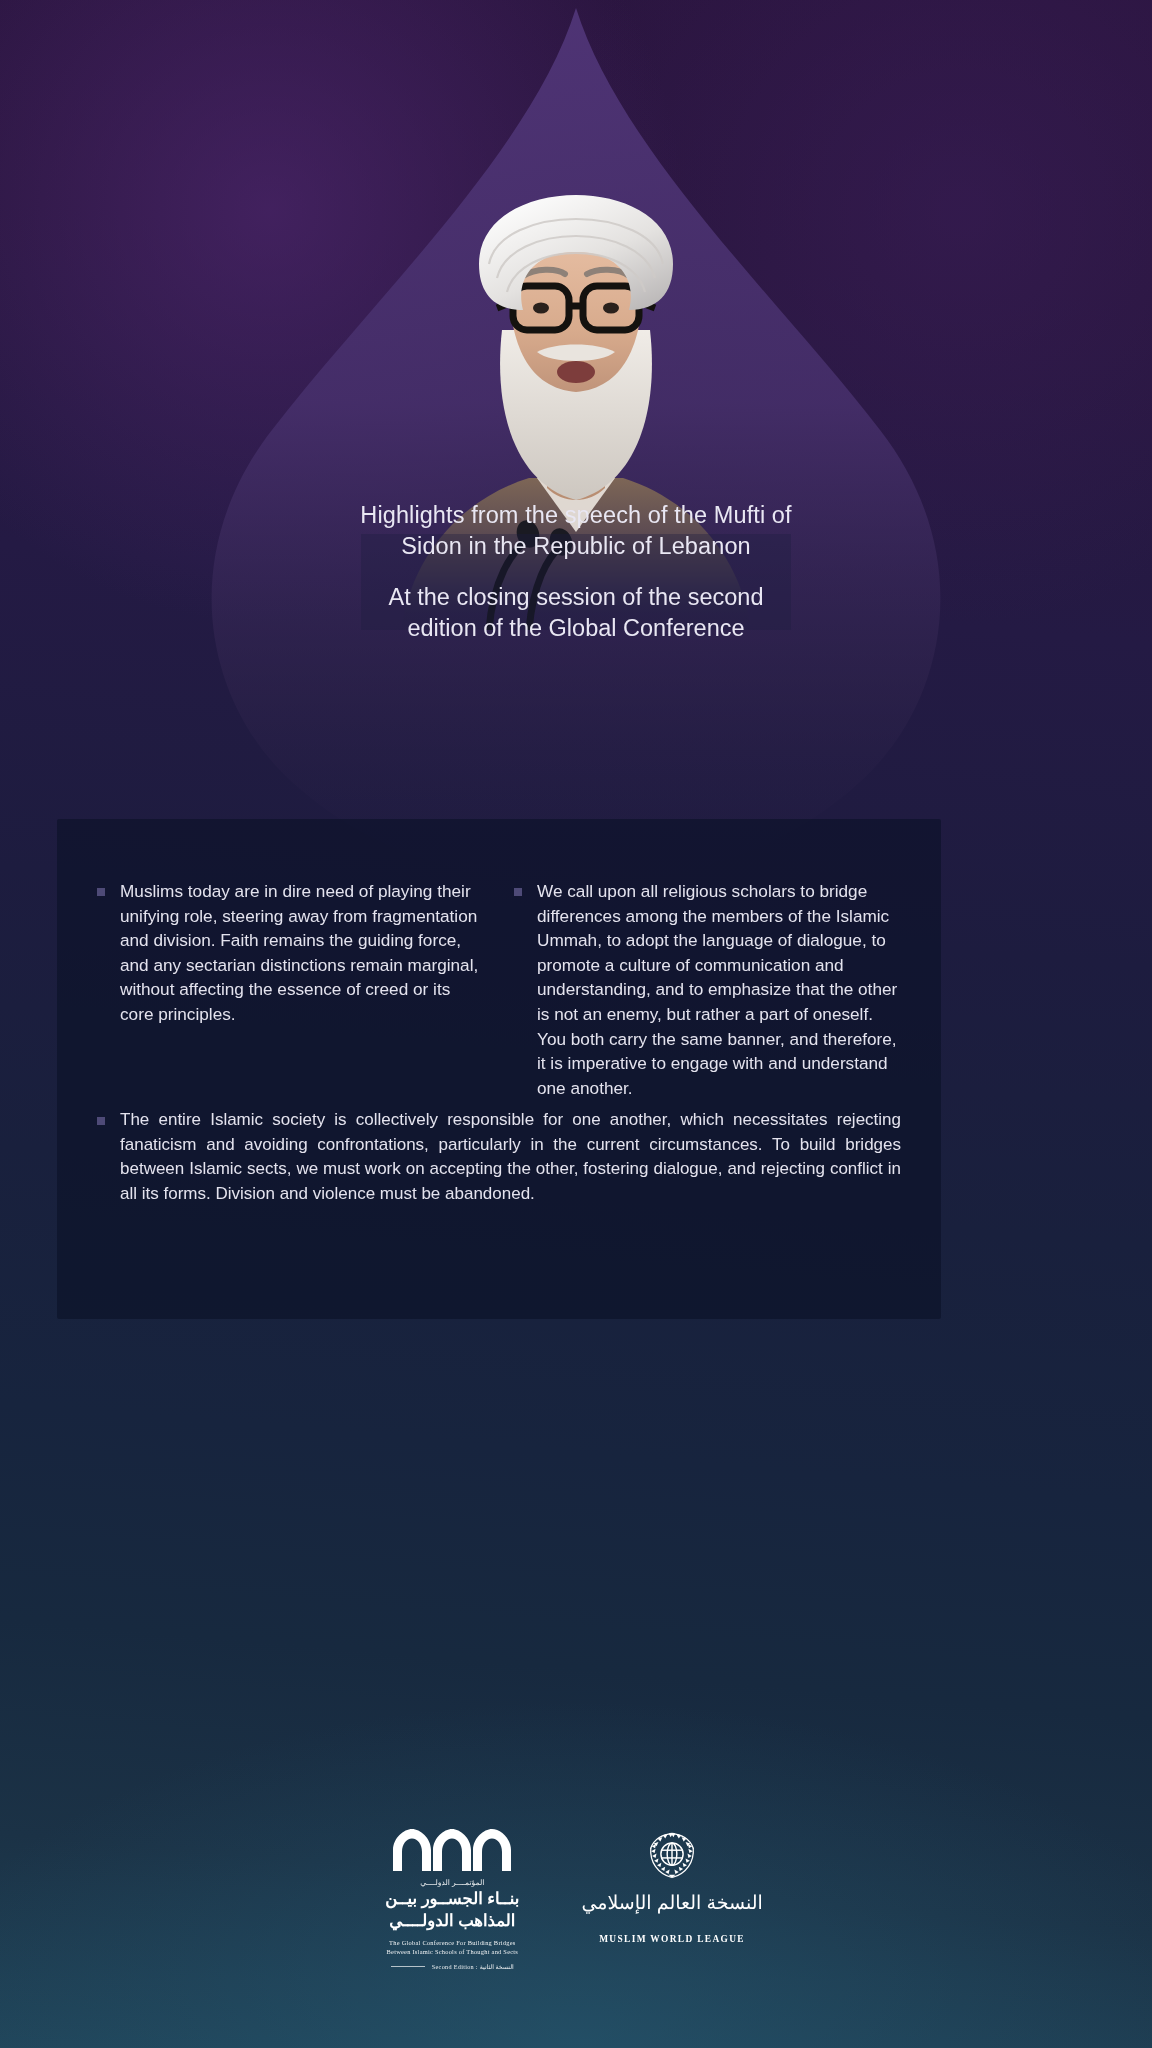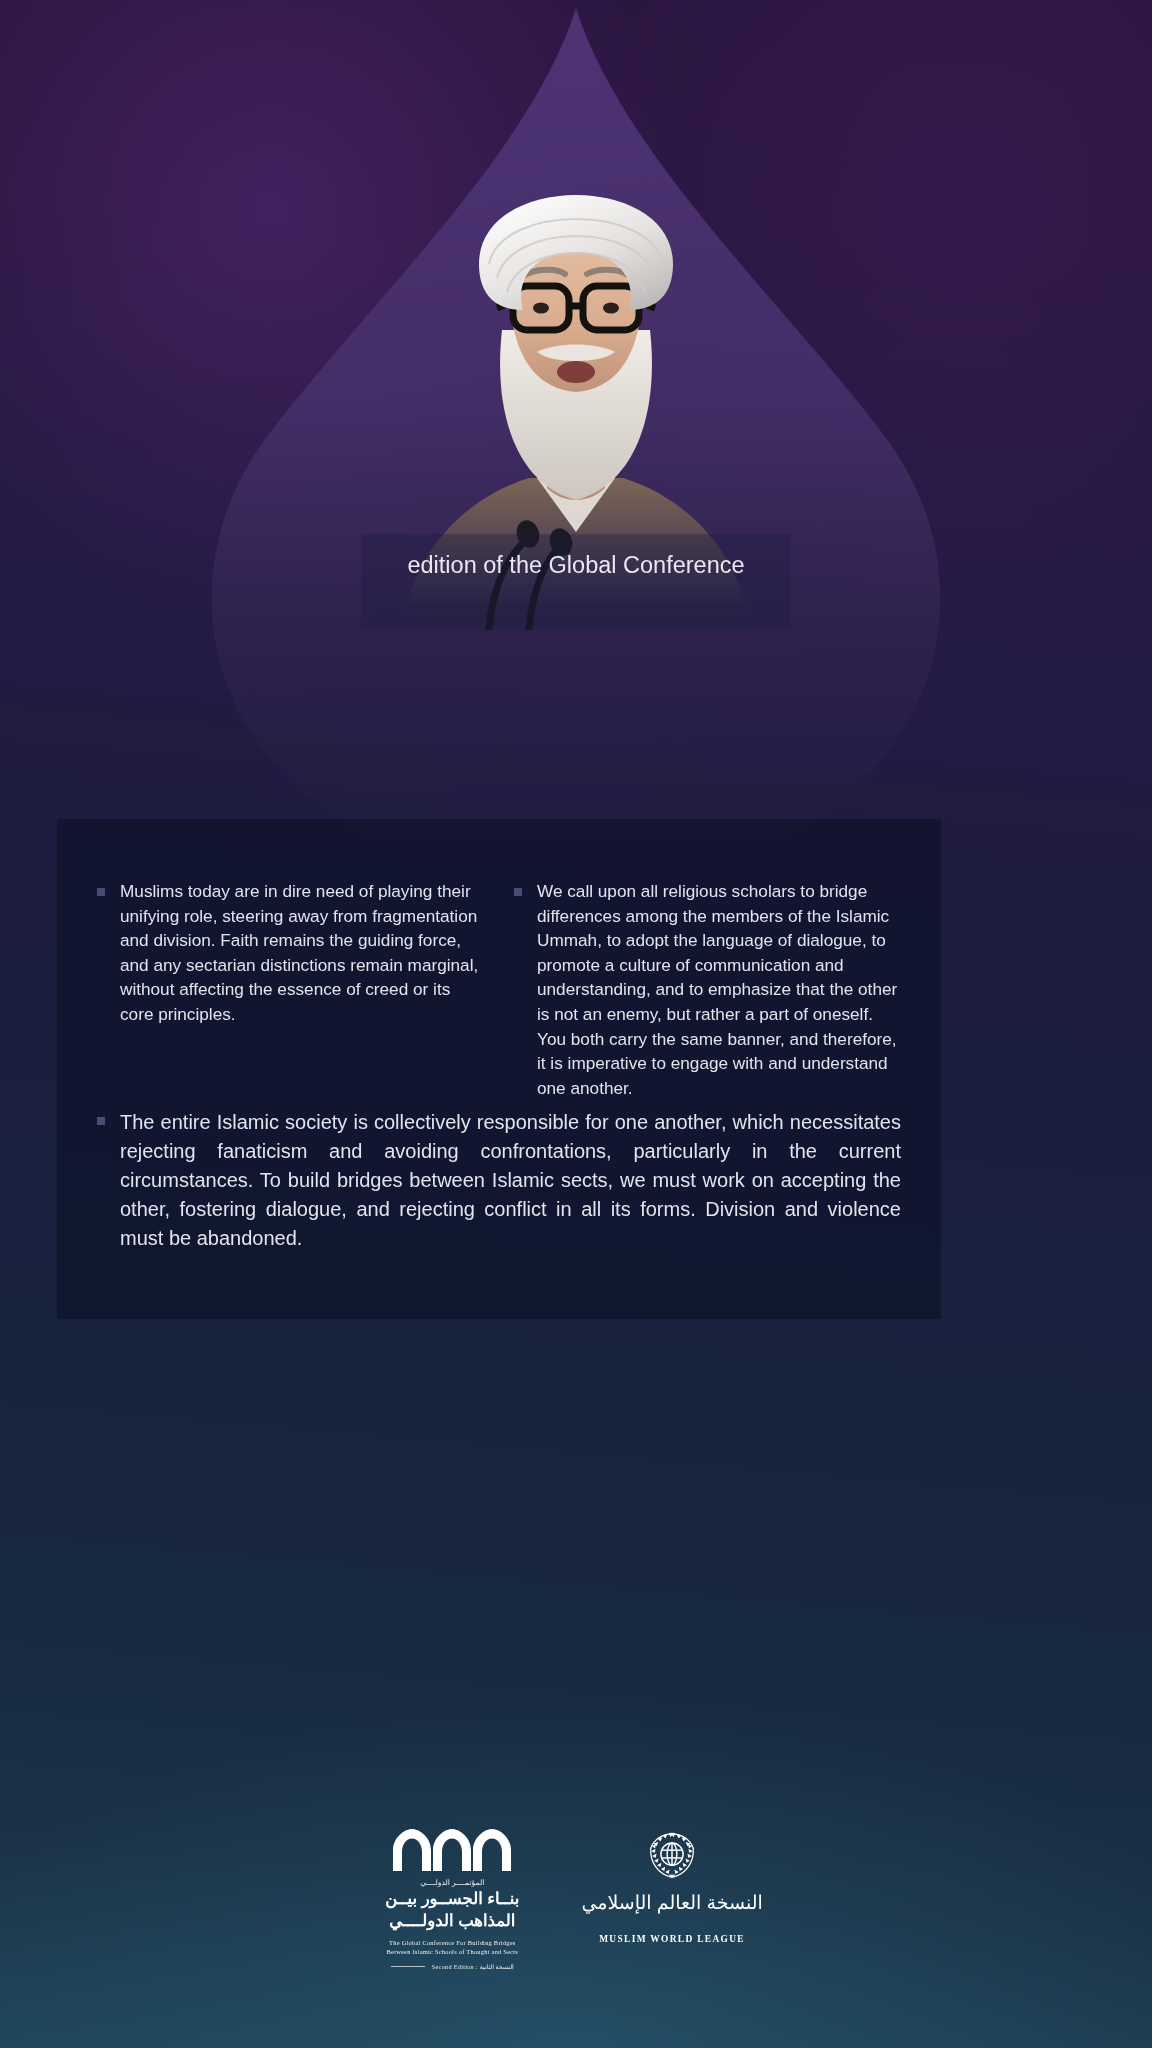--- a/index.html
+++ b/index.html
@@ -119,21 +119,21 @@
     line-height:1.43;
     color:#e4e3ee;
     font-weight:400;
   }
   .wide{
     padding:0 40px;
     margin-top:8px;
   }
   .wide .btext{
     text-align:justify;
-    font-size:20px;
+    font-size:17px;
     line-height:1.44;
   }
 
   
   .logos{
     position:absolute;
     left:0; bottom:78px; width:1148px;
     display:flex;
     justify-content:center;
     align-items:flex-start;
@@ -307,22 +307,26 @@
         </g>
         <ellipse cx="167" cy="374" rx="11" ry="14" fill="#1a1a22" transform="rotate(-18 167 374)"></ellipse>
         <ellipse cx="200" cy="382" rx="11" ry="14" fill="#1a1a22" transform="rotate(-18 200 382)"></ellipse>
 
         <rect x="0" y="374" width="430" height="96" fill="#1e1c40" opacity="0.35"></rect>
       </g>
     </svg>
   </div>
 
   <div class="headline">
+    <div class="lead">
+      <span>Highlights from the speech of the Mufti of</span><br>
+      <span>Sidon in the Republic of Lebanon</span>
+    </div>
     <div class="session">
-      <br>
+      <span>At the closing session of the second</span><br>
       <span>edition of the Global Conference</span>
     </div>
   </div>
 
   <div class="panel">
     <div class="cols">
       <div class="col">
         <div class="bullet-row">
           <span class="bul"></span>
           <span class="btext">Muslims today are in dire need of playing their unifying role, steering away from fragmentation and division. Faith remains the guiding force, and any sectarian distinctions remain marginal, without affecting the essence of creed or its core principles.</span>

